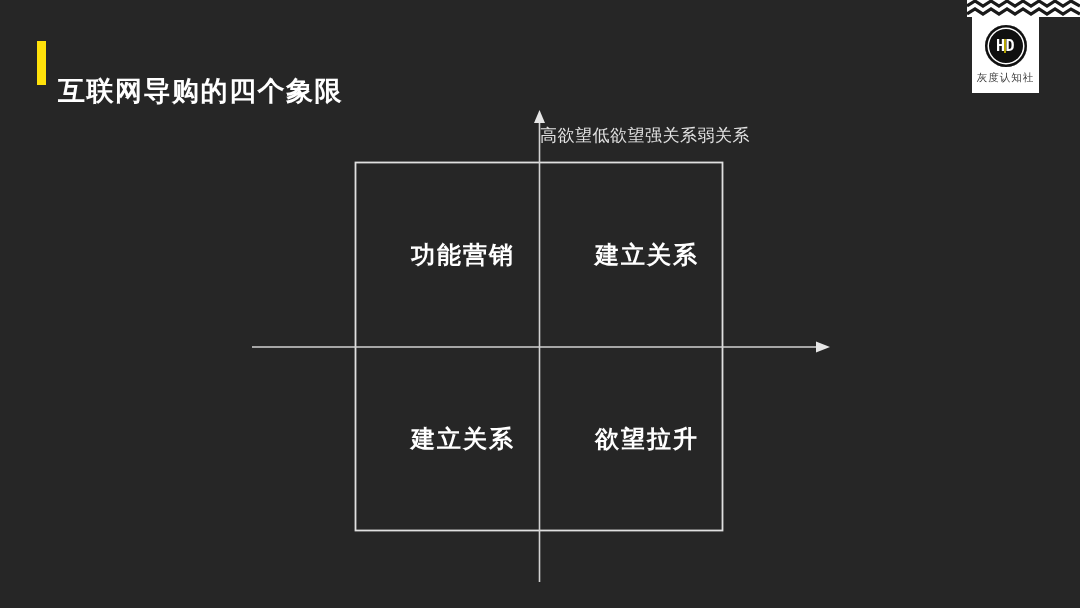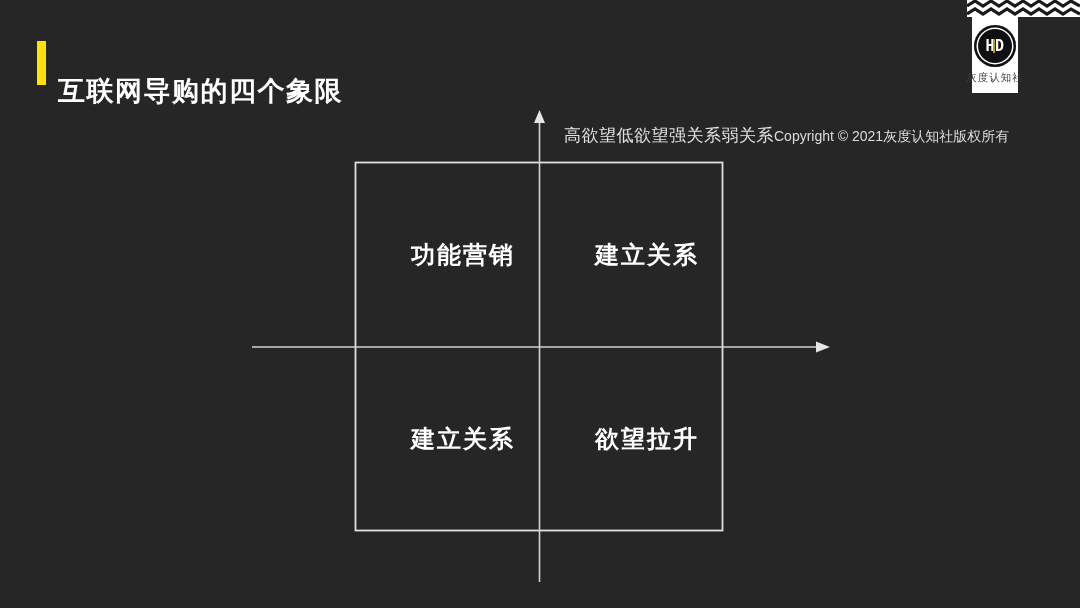--- a/index.html
+++ b/index.html
@@ -17,21 +17,21 @@
     width:9px; height:44px; background:#ffe10a;
   }
   .slide-title {
     position:absolute; left:58px; top:41px; height:44px;
     line-height:44px; font-size:27px; font-weight:bold;
     color:#ffffff; letter-spacing:1.5px; white-space:nowrap;margin-top:28px;
   }
 
   
   .watermark {
-    position:absolute; left:564px; top:124px;
+    position:absolute; left:540px; top:124px;
     display:flex; align-items:baseline; white-space:nowrap;
     color:#e3e3e3;
     text-align:center;
   }
   .wm-cjk  { font-size:17px; font-weight:500; letter-spacing:0.5px; }
   .wm-copy { font-size:14px; color:#dcdcdc; }
 
   
   .axes-svg { position:absolute; left:0; top:0; }
 
@@ -44,21 +44,21 @@
   }
   .q-tl { left:355px; top:163px; }
   .q-tr { left:539px; top:163px; }
   .q-bl { left:355px; top:347px; }
   .q-br { left:539px; top:347px;text-align:center; }
 
   
   .zigzag { position:absolute; left:967px; top:0; }
   .logo-box {
     position:absolute; left:972px; top:16px;
-    width:46px; height:77px; background:#ffffff;
+    width:67px; height:77px; background:#ffffff;
     display:flex; flex-direction:column; align-items:center;
   }
   .logo-circle {
     margin-top:9px; width:42px; height:42px; border-radius:50%;
     background:#101010; position:relative;
     display:flex; align-items:center; justify-content:center;
     box-shadow: inset 0 0 0 2.5px #101010, inset 0 0 0 4px #ffffff;
   }
   .logo-hd {
     color:#ffffff; font-size:15px; font-weight:bold;
@@ -74,21 +74,20 @@
   }
 </style>
 </head>
 <body>
 
 <div class="accent-bar"></div>
 <div class="slide-title">互联网导购的四个象限</div>
 
 <div class="watermark">
   <span class="wm-cjk">高欲望低欲望强关系弱关系</span>
-  <span class="wm-copy">Copyright © 2021灰度认知社版权所有</span>
 </div>
 
 <svg class="axes-svg" width="1080" height="608" viewBox="0 0 1080 608">
   <rect x="355.5" y="162.5" width="367" height="368" fill="none" stroke="#e0e0e0" stroke-width="1.8"></rect>
   <line x1="539.5" y1="122" x2="539.5" y2="582" stroke="#d2d2d2" stroke-width="1.6"></line>
   <polygon points="539.5,110 534,123 545,123" fill="#e6e6e6"></polygon>
   <line x1="252" y1="347" x2="817" y2="347" stroke="#d2d2d2" stroke-width="1.6"></line>
   <polygon points="830,347 816,341.5 816,352.5" fill="#e6e6e6"></polygon>
 </svg>
 

